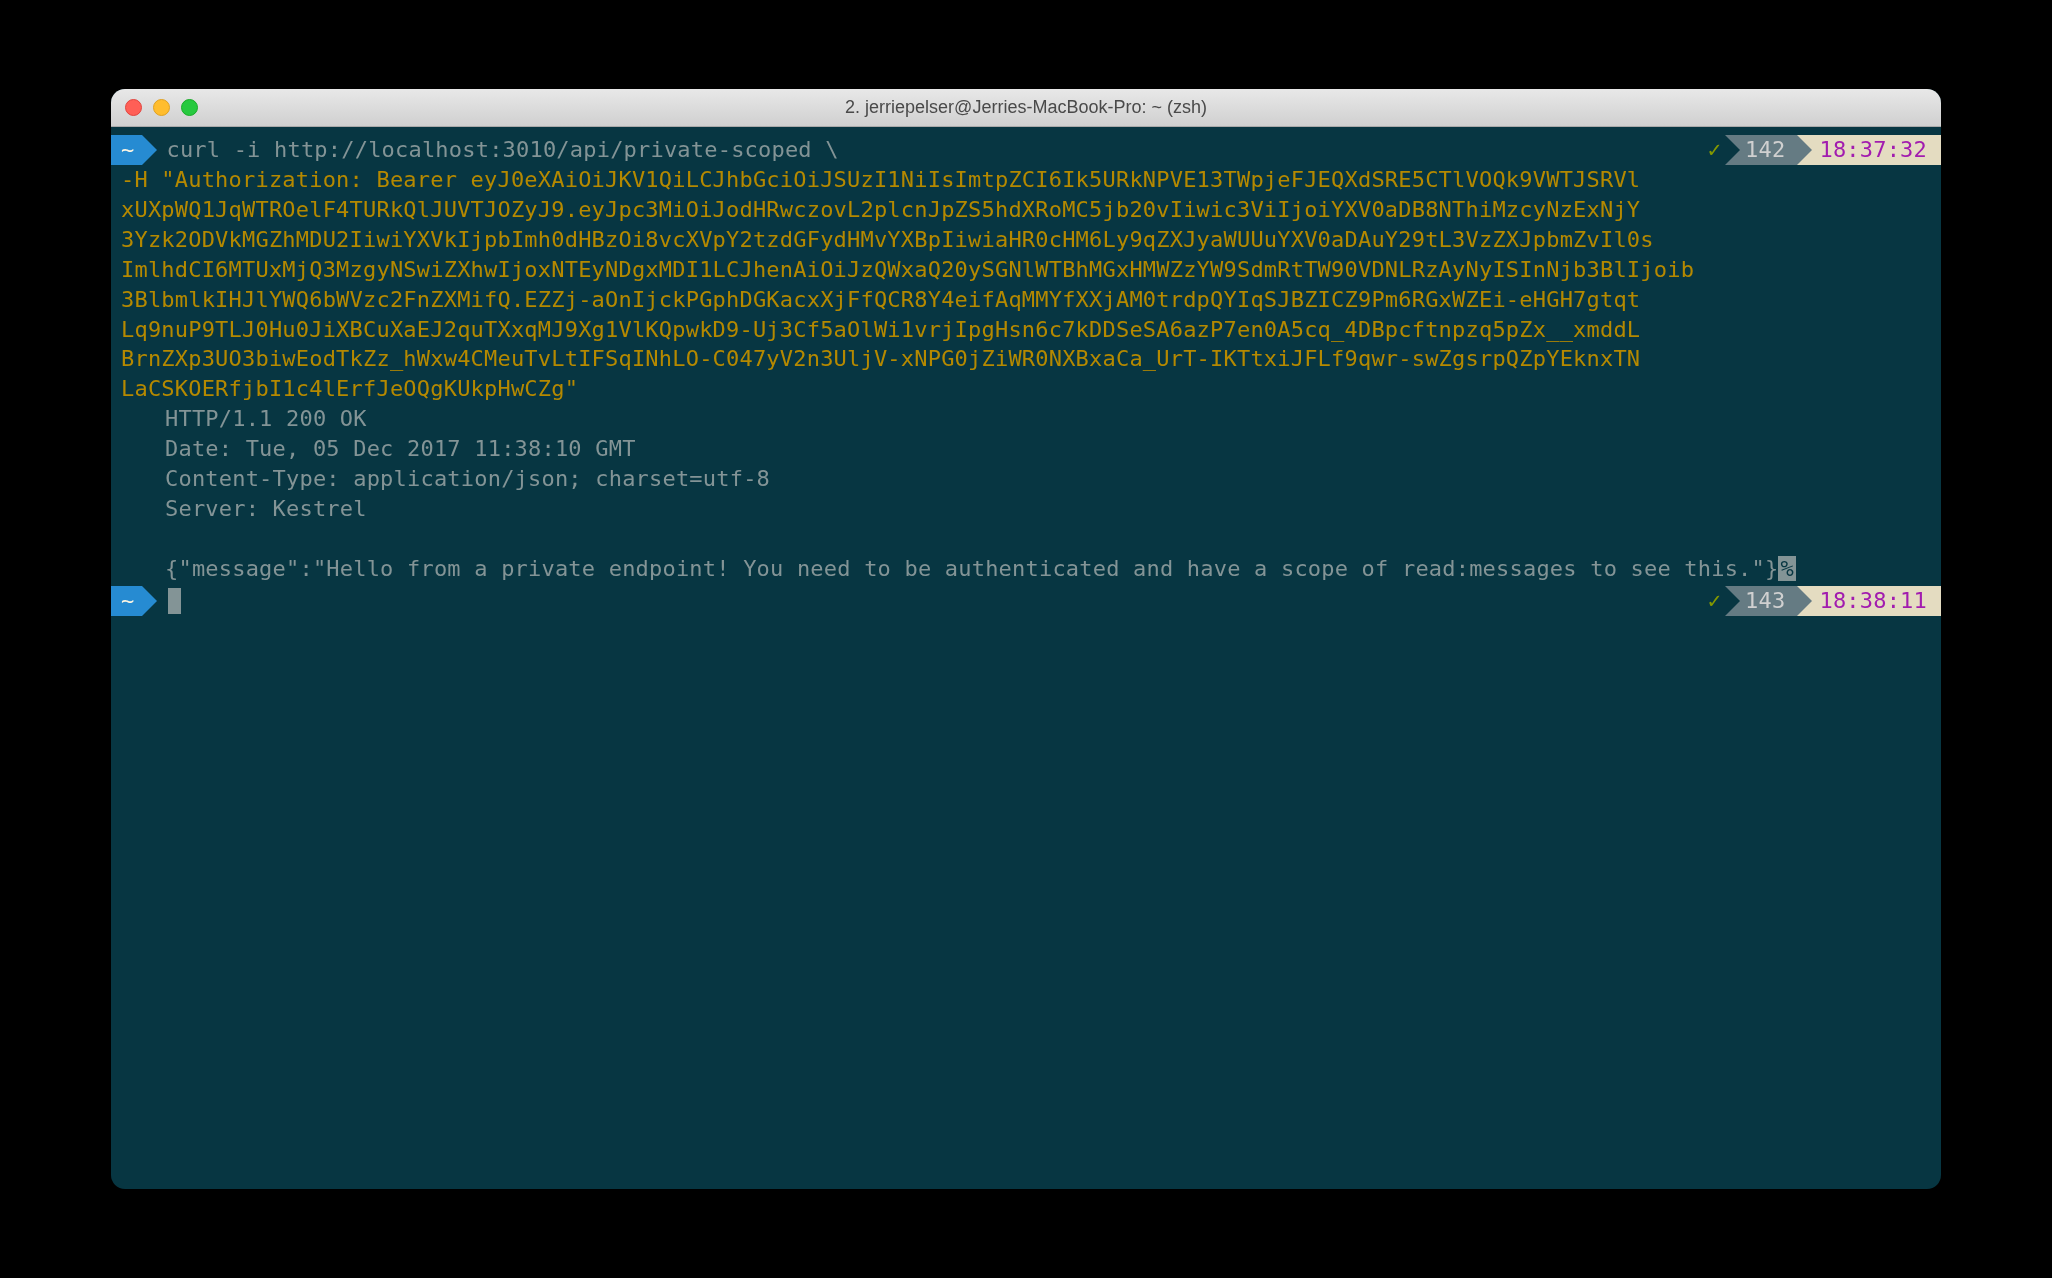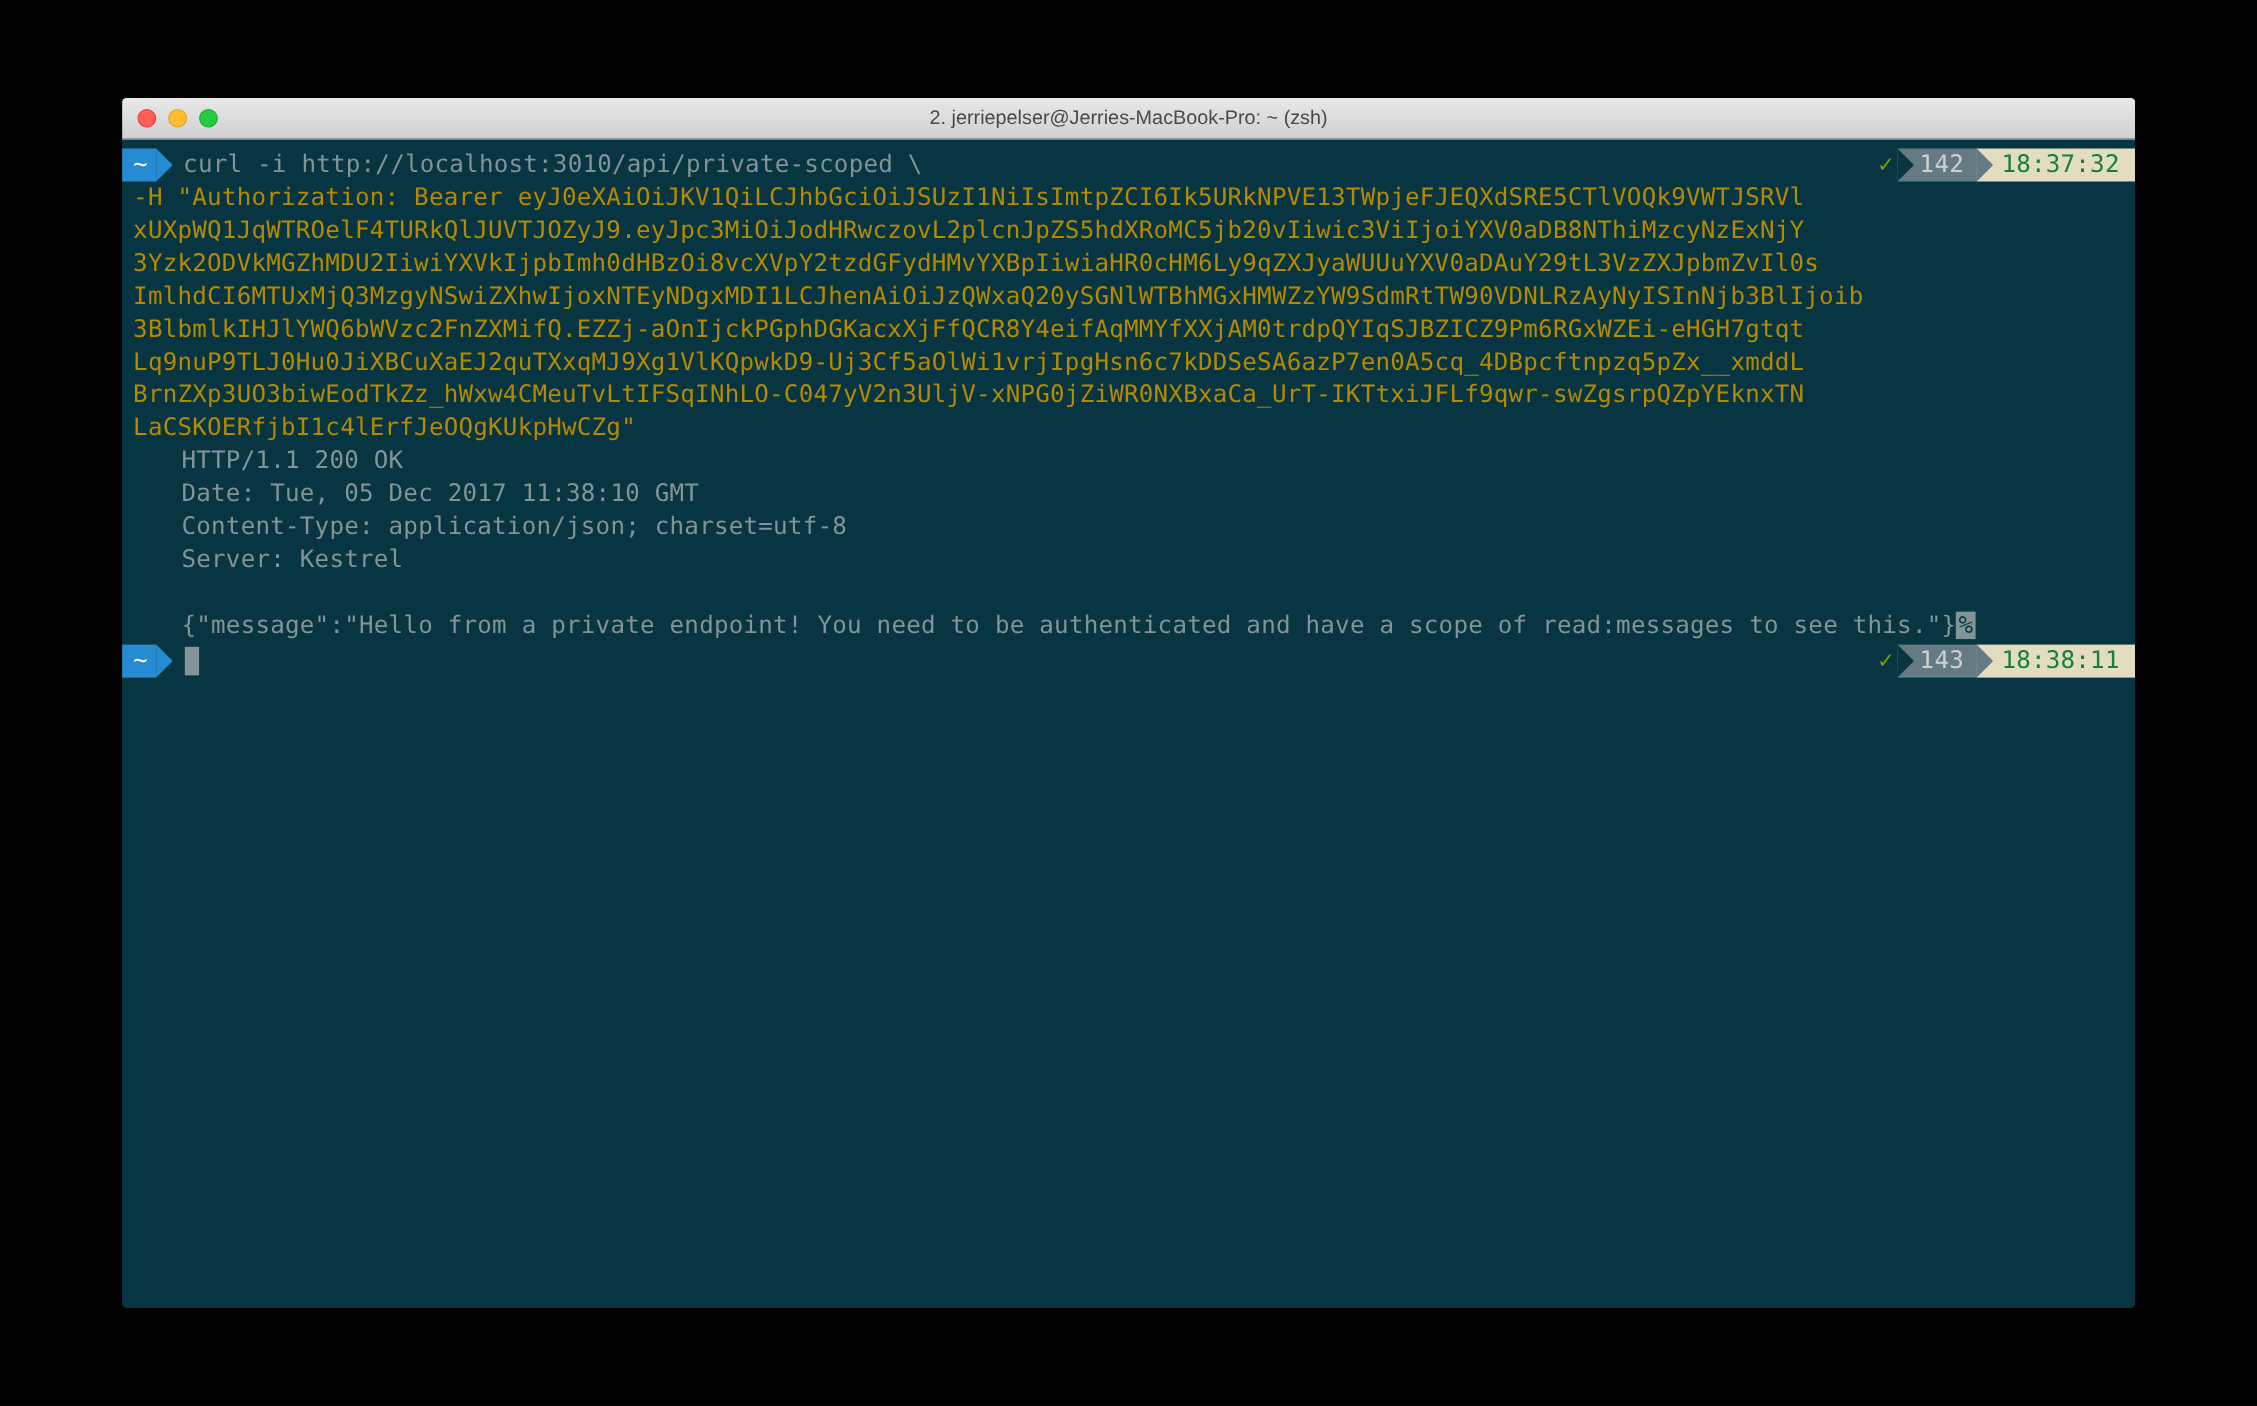--- a/index.html
+++ b/index.html
@@ -15,21 +15,21 @@
       font-family: "Menlo", "Monaco", "Consolas", monospace;
       display: flex;
       align-items: center;
       justify-content: center;
     }
     
     .window {
       width: 1830px;
       height: 1100px;
       background: #073642;
-      border-radius: 4px;
+      border-radius: 14px;
       overflow: hidden;
       box-shadow: 0 20px 60px rgba(0,0,0,0.5);
     }
     
     .titlebar {
       height: 38px;
       background: linear-gradient(to bottom, #e8e8e8, #d0d0d0);
       display: flex;
       align-items: center;
       padding: 0 14px;
@@ -137,21 +137,21 @@
       position: absolute;
       left: 0;
       top: 0;
       border-left: 15px solid #073642;
       border-top: 15px solid transparent;
       border-bottom: 15px solid transparent;
     }
     
     .status-time {
       background: #e4dcc1;
-      color: #15803d;
+      color: #a21caf;
       padding: 0 14px 0 22px;
       display: flex;
       align-items: center;
       position: relative;
     }
     
     .status-time::before {
       content: "";
       position: absolute;
       left: 0;

